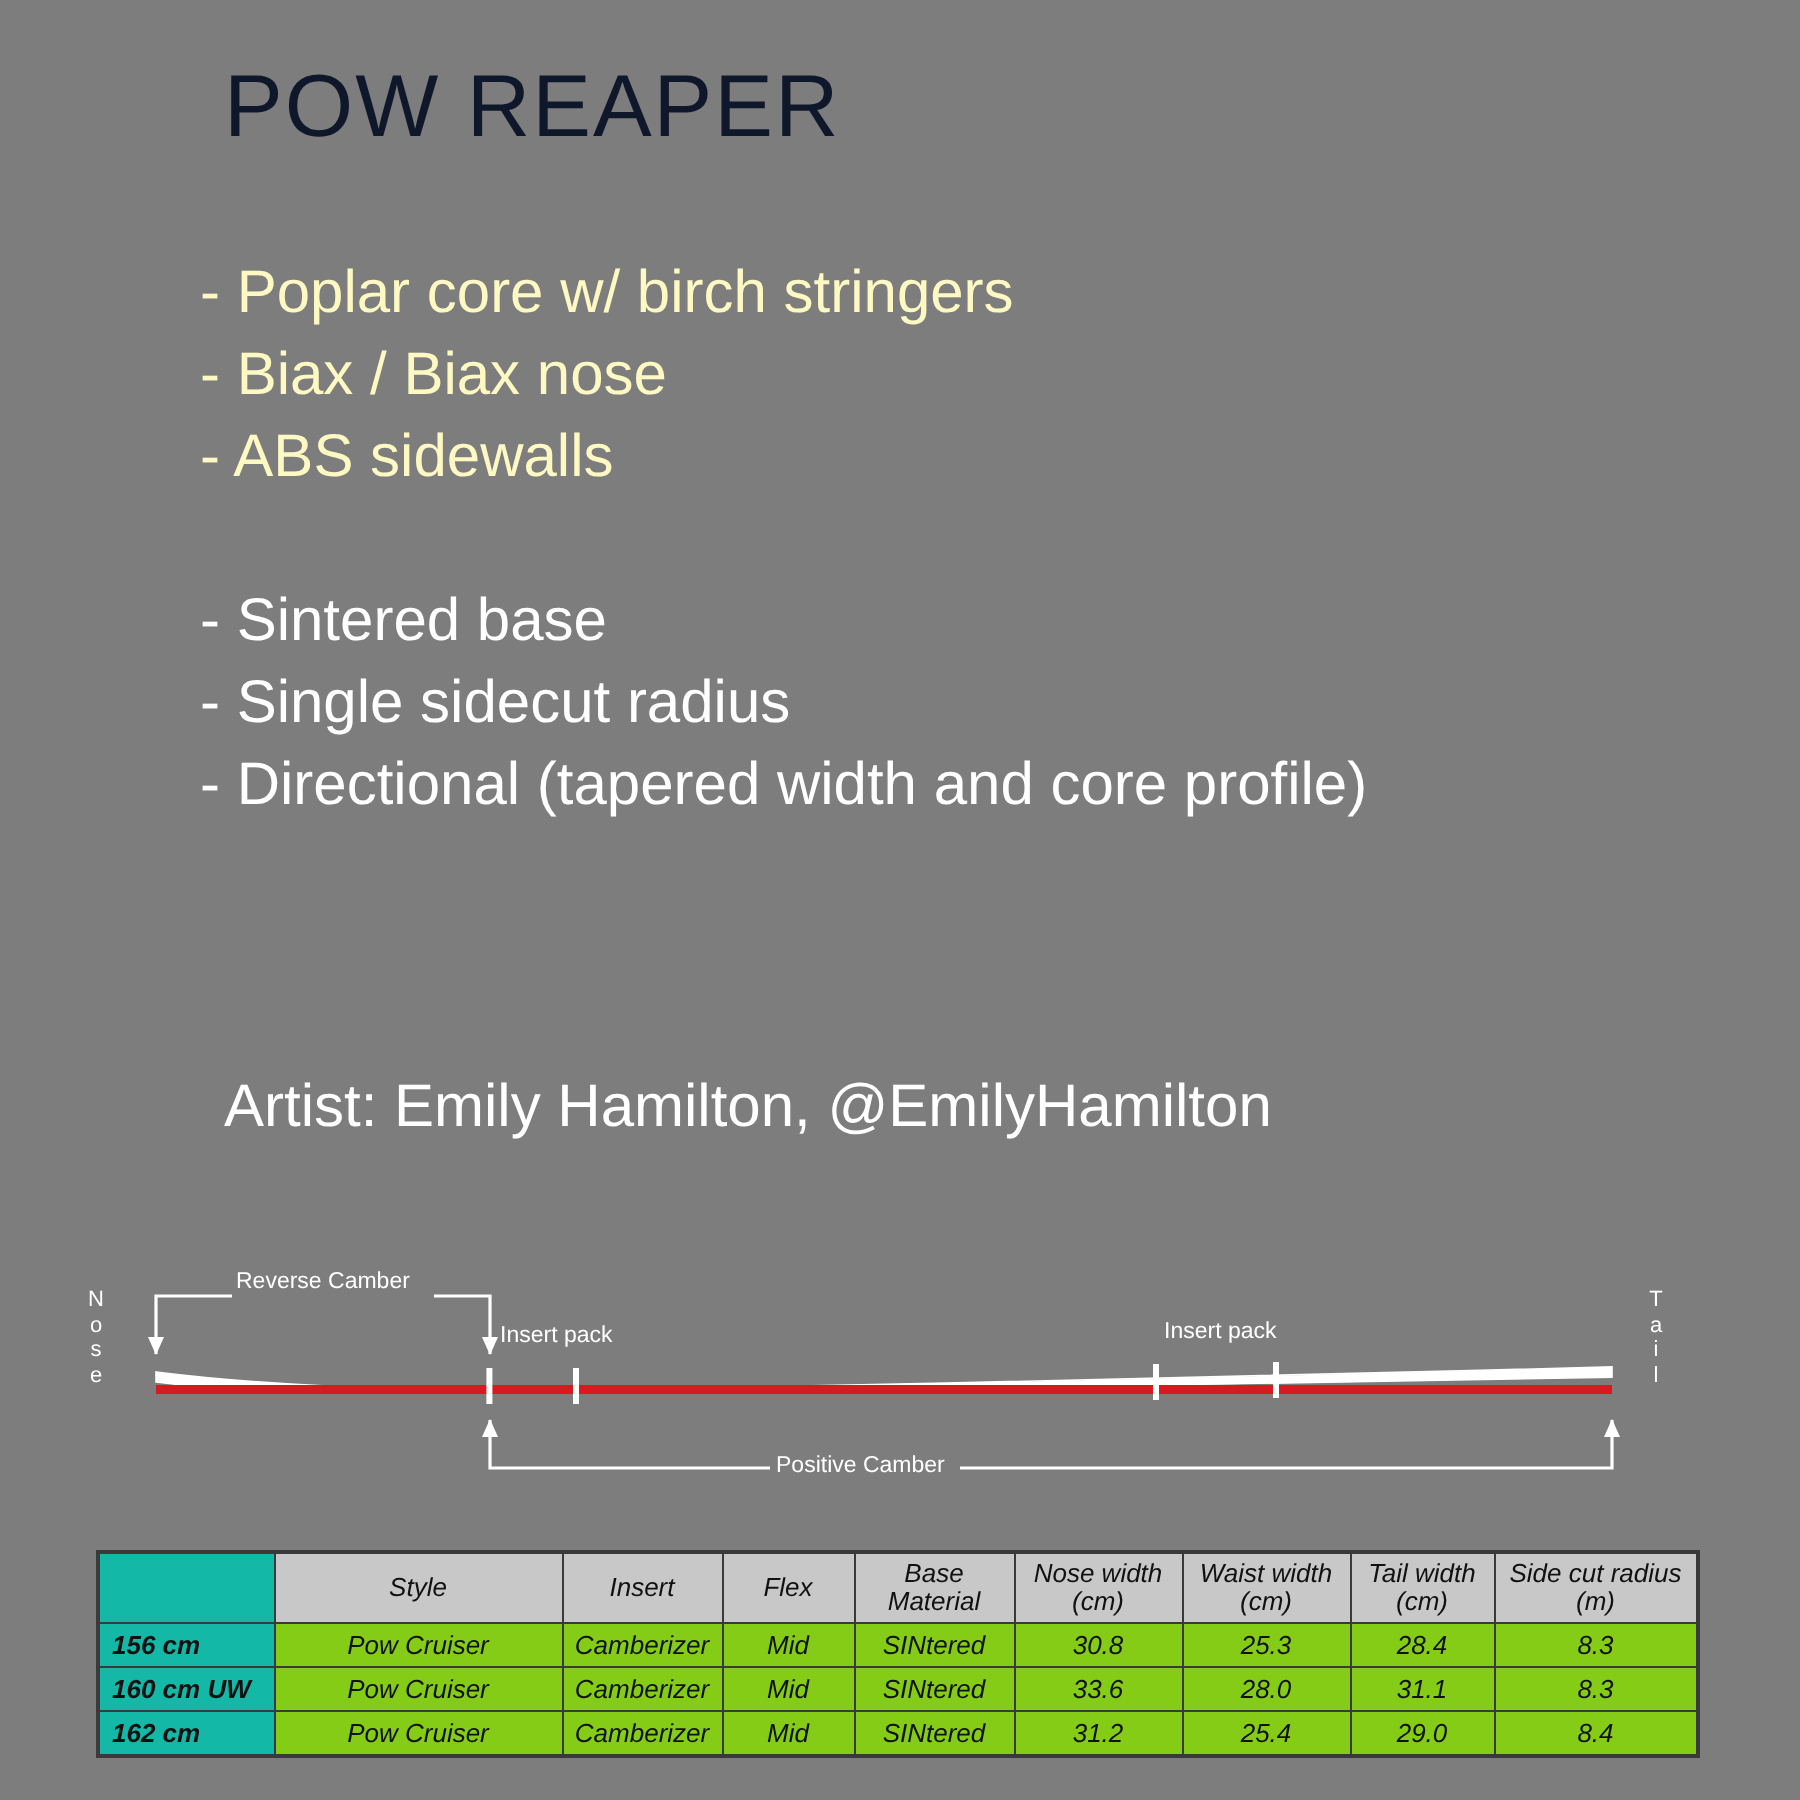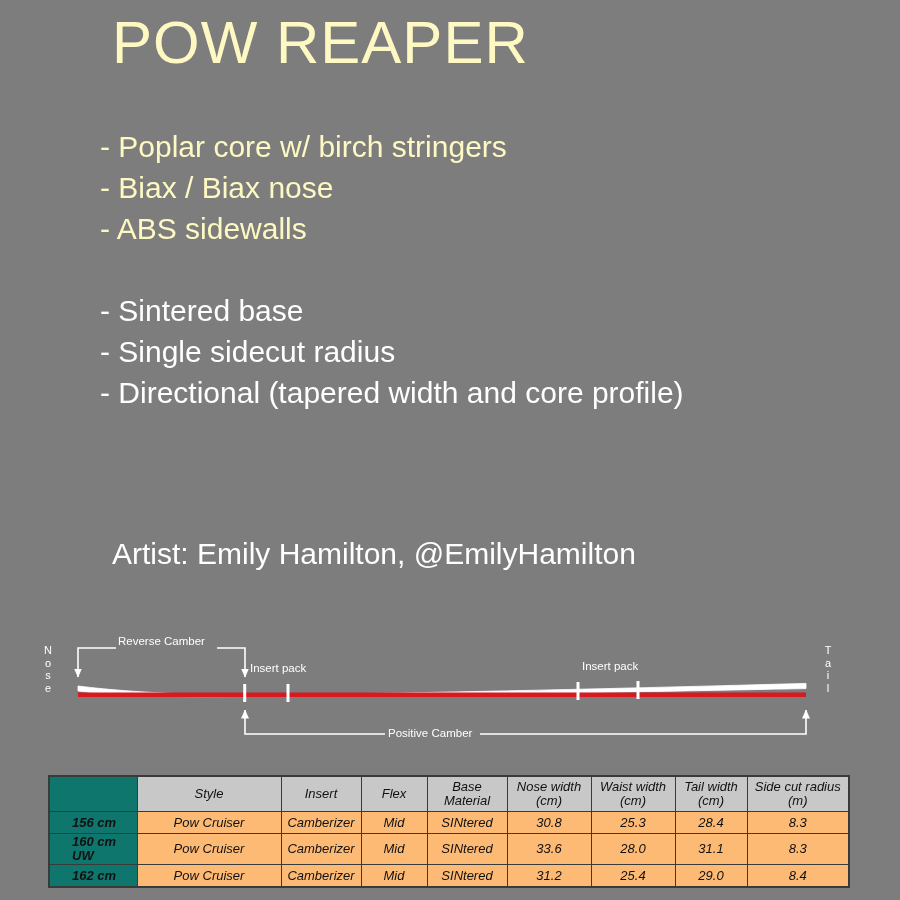--- a/index.html
+++ b/index.html
@@ -18,24 +18,24 @@
     position: absolute;
     inset: 0;
     width: 900px;
     height: 900px;
   }
 
   
   #title {
     position: absolute;
     left: 112px;
-    top: 7px;
-    font-size: 60px;
+    top: 18px;
+    font-size: 44px;
     line-height: 72px;
-    color: #fef9c3;
+    color: #0f172a;
     letter-spacing: 1px;
     font-weight: 400;
     white-space: nowrap;
   }
 
   
   .bullets {
     position: absolute;
     left: 100px;
     font-size: 30px;
@@ -122,28 +122,28 @@
     line-height: 14px;
     font-style: italic;
   }
   table.spec-table thead th {
     background: #c8c8c8;
     height: 32px;
     vertical-align: middle;
   }
   table.spec-table tbody td {
     height: 19px;
-    background: #fdba74;
+    background: #84cc16;
   }
   table.spec-table td.rowhead,
   table.spec-table th.corner {
-    background: #0f766e;
+    background: #14b8a6;
     font-weight: bold;
     text-align: left;
-    padding-left: 22px;
+    padding-left: 6px;
   }
   .hdr-l1 { display: block; }
   .hdr-l2 { display: block; }
 </style>
 </head>
 <body>
 
 <div class="slide">
 
   <div id="title">POW REAPER</div>

